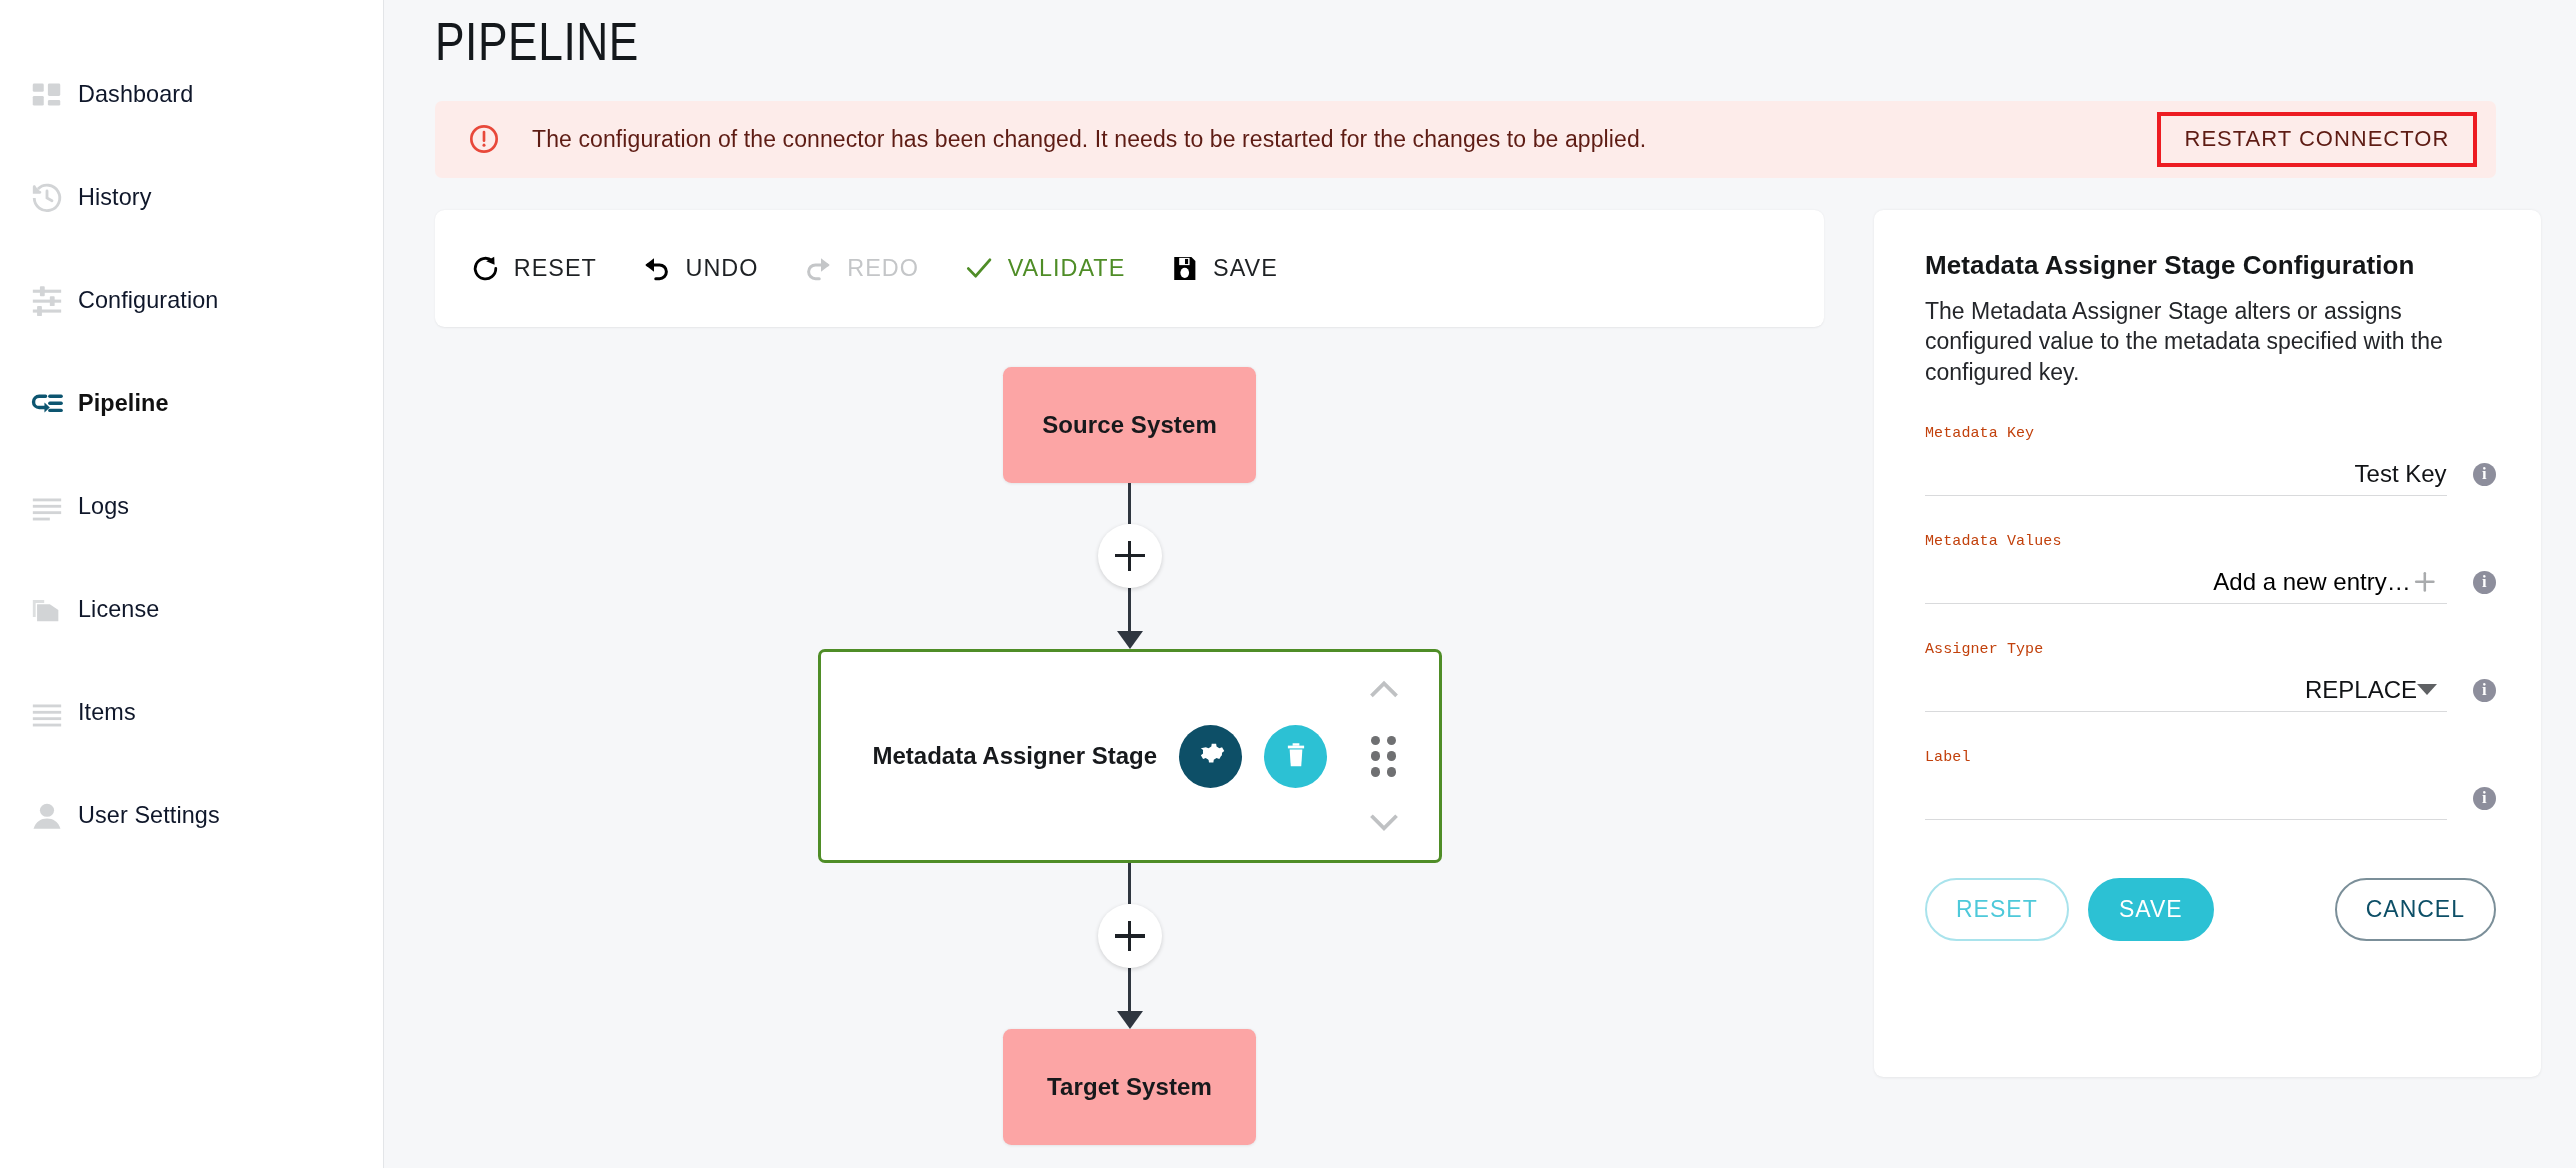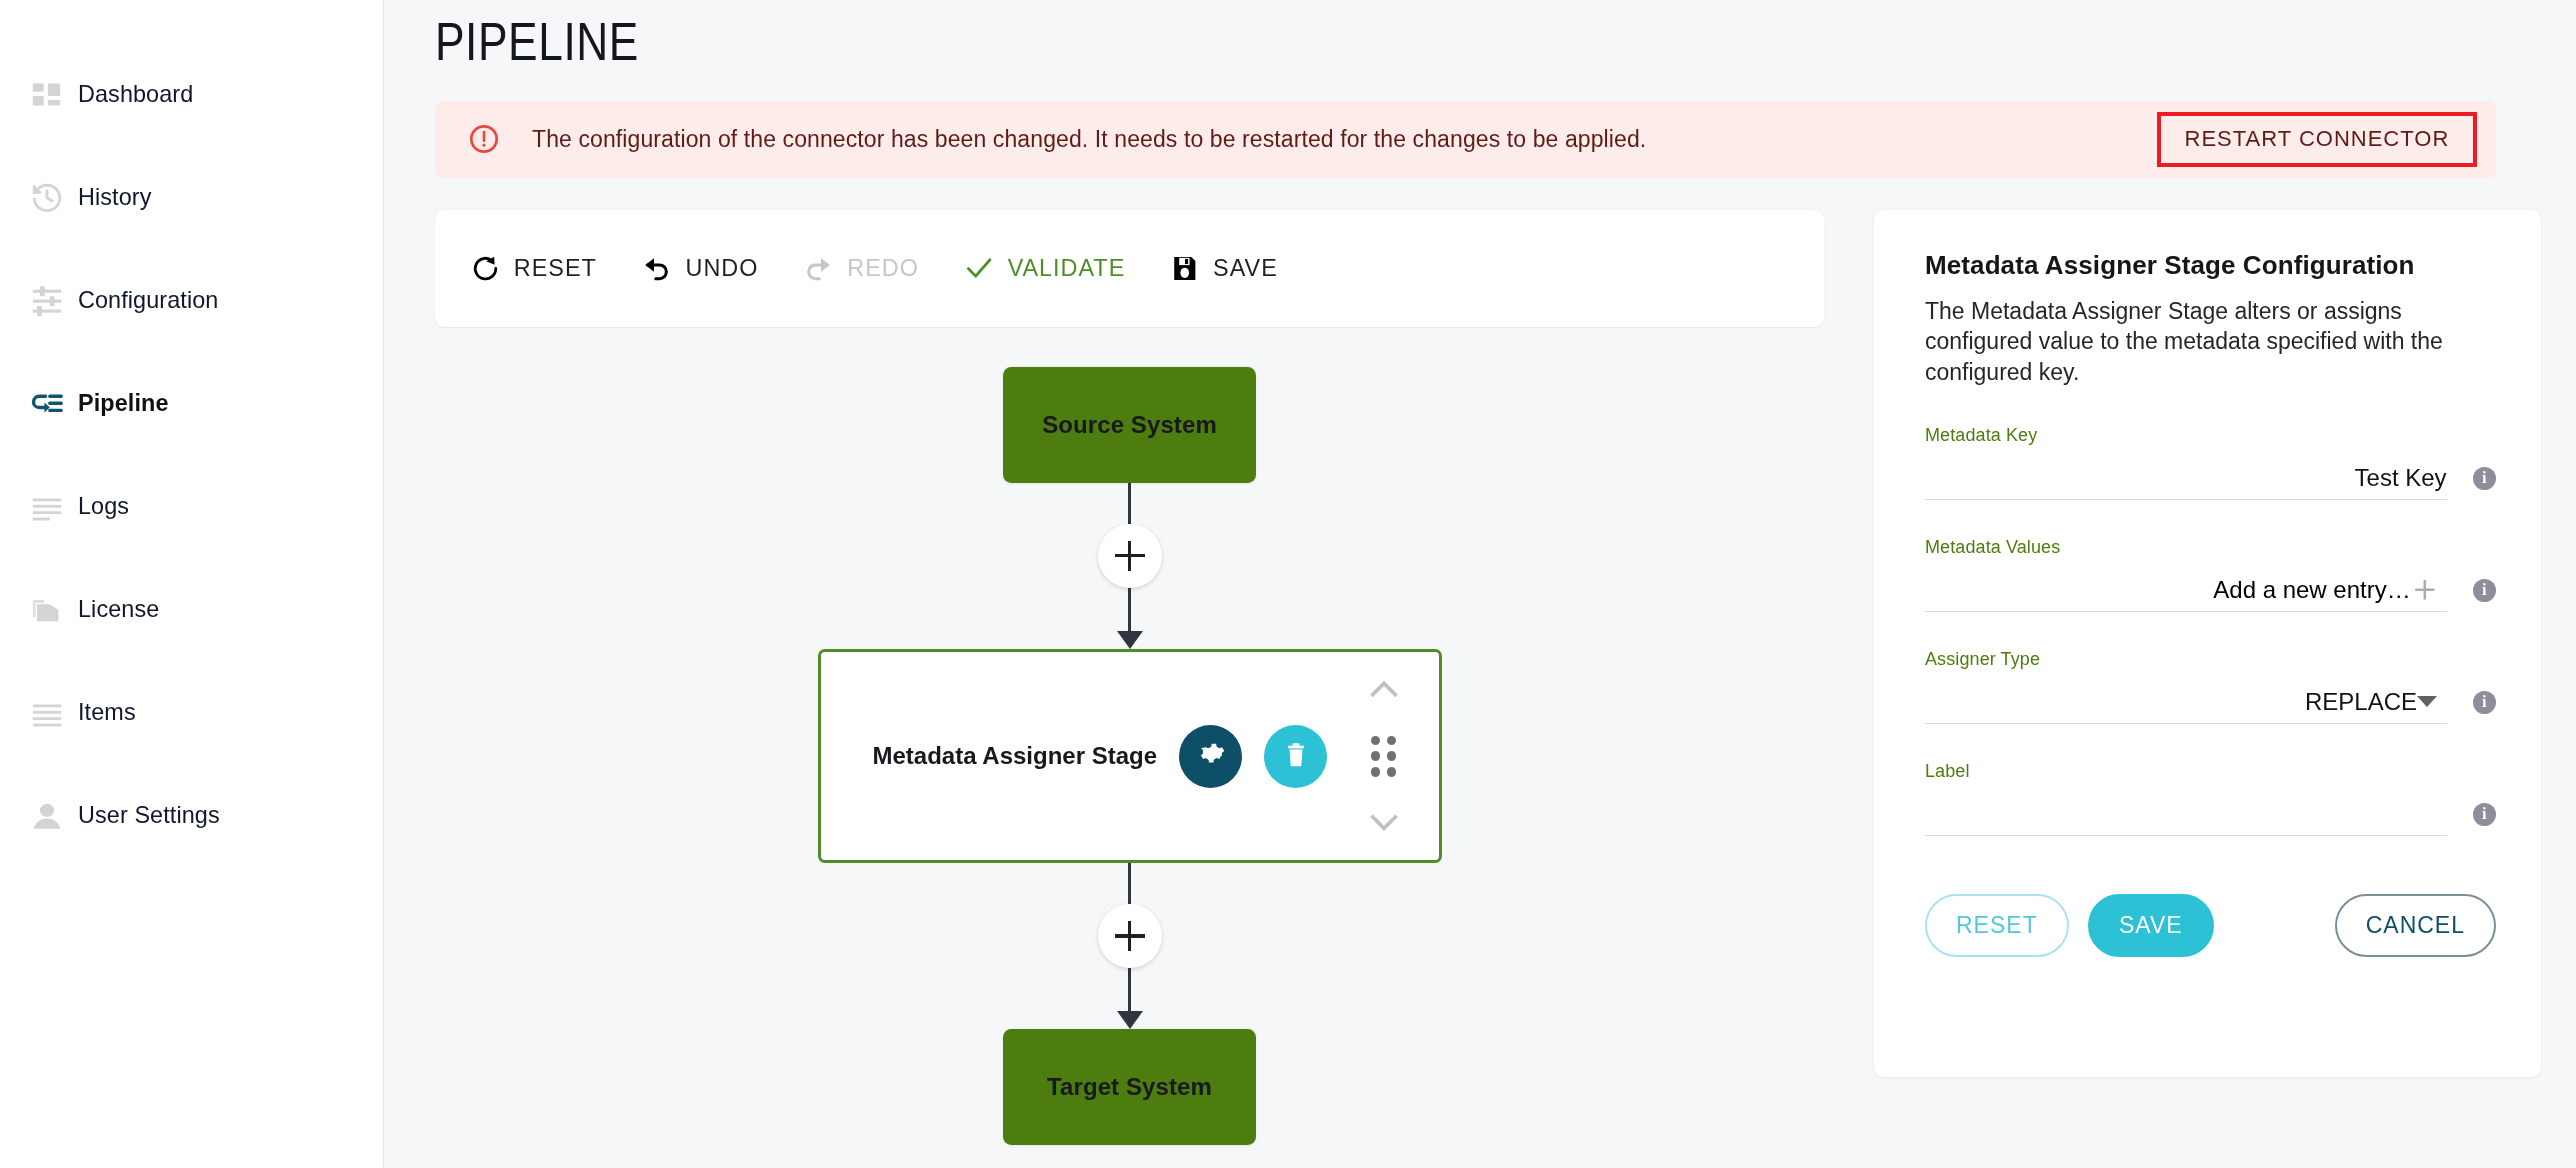--- a/index.html
+++ b/index.html
@@ -165,21 +165,21 @@
   .flow {
     margin-top: 40px;
     display: flex;
     flex-direction: column;
     align-items: center;
     position: relative;
   }
   .node-box {
     width: 253px;
     height: 116px;
-    background: #4d7c0f;
+    background: #fca5a5;
     border-radius: 8.3px;
     display: flex;
     align-items: center;
     justify-content: center;
     box-shadow: 0 0.7px 2.8px rgba(0,0,0,0.08);
   }
   .node-label {
     font-size: 24px;
     font-weight: bold;
     color: #17191c;
@@ -309,24 +309,25 @@
     margin-top: 15px;
   }
 
   .field {
     margin-top: 37px;
     display: flex;
     align-items: flex-end;
   }
   .field-main { flex: 1 1 auto; }
   .field-label {
-    font-size: 18px;
-    color: #4d7c0f;
+    font-size: 15px;
+    color: #c2410c;
     margin-bottom: 11px;
     letter-spacing: 0.1px;
+    font-family: Liberation Mono, monospace;
   }
   .field-line {
     border-bottom: 1.4px solid #d9dadc;
     height: 43px;
     display: flex;
     align-items: center;
     justify-content: flex-end;
   }
   .field-value {
     font-size: 24px;

